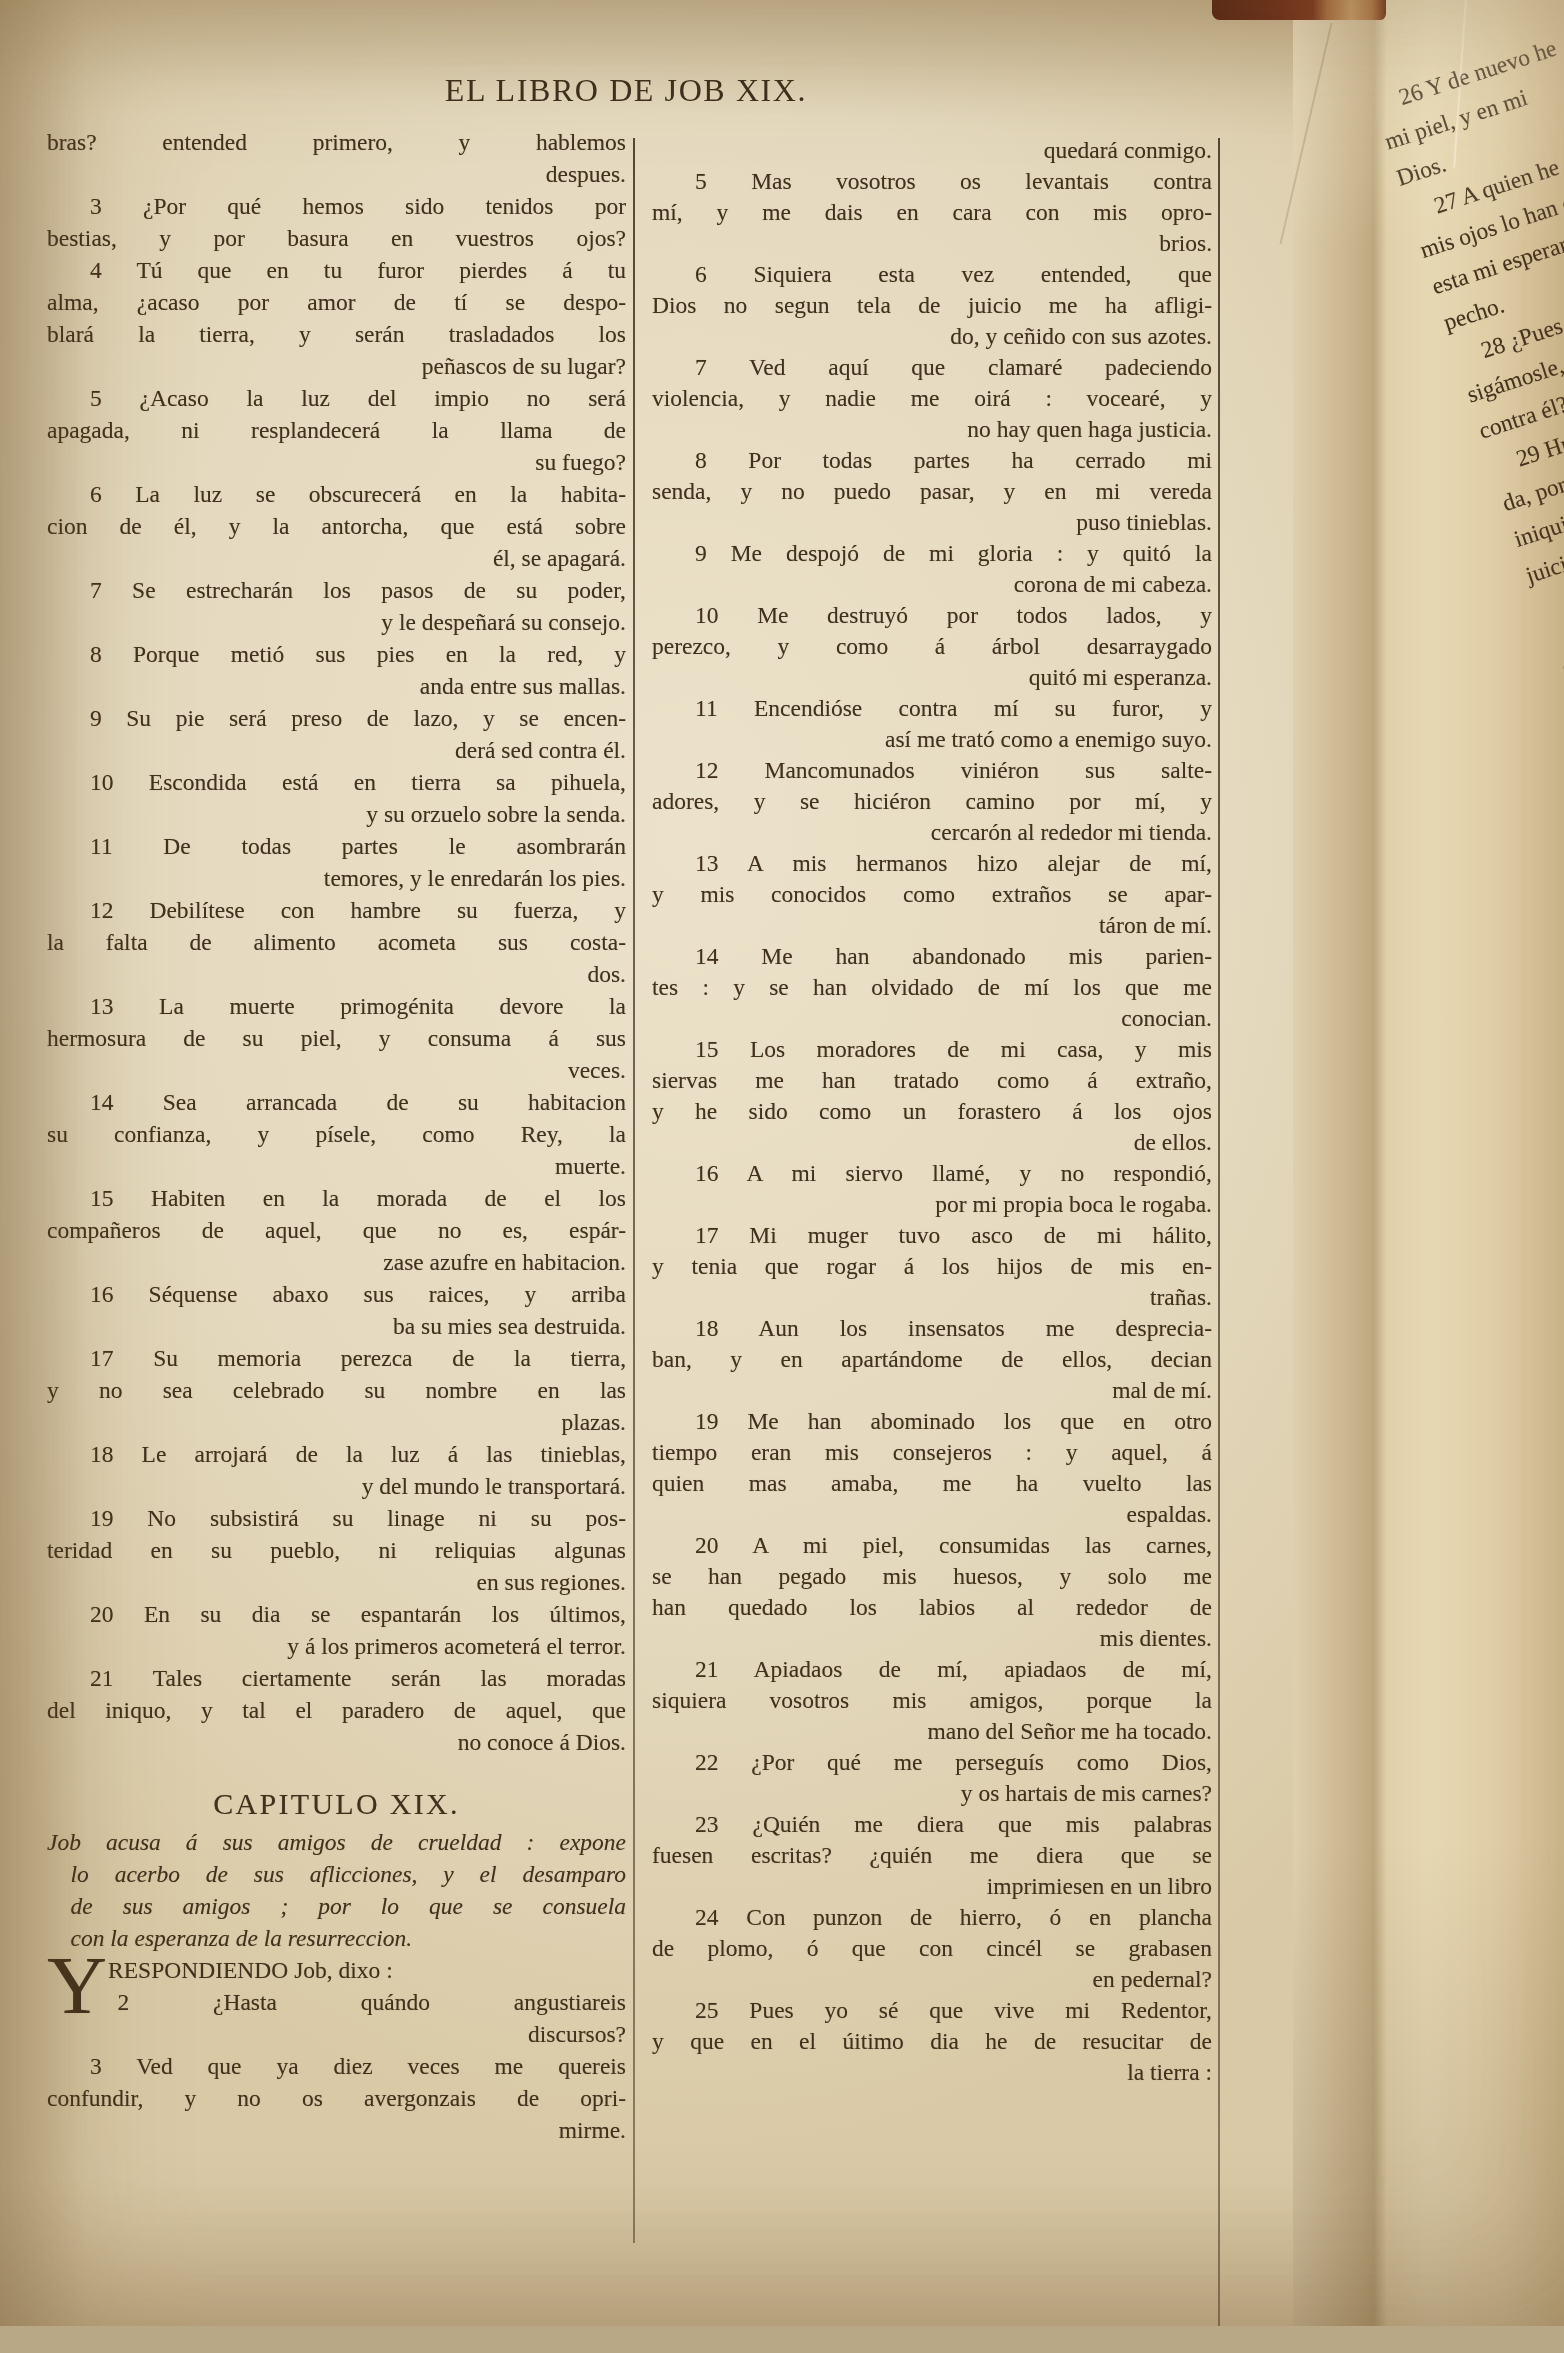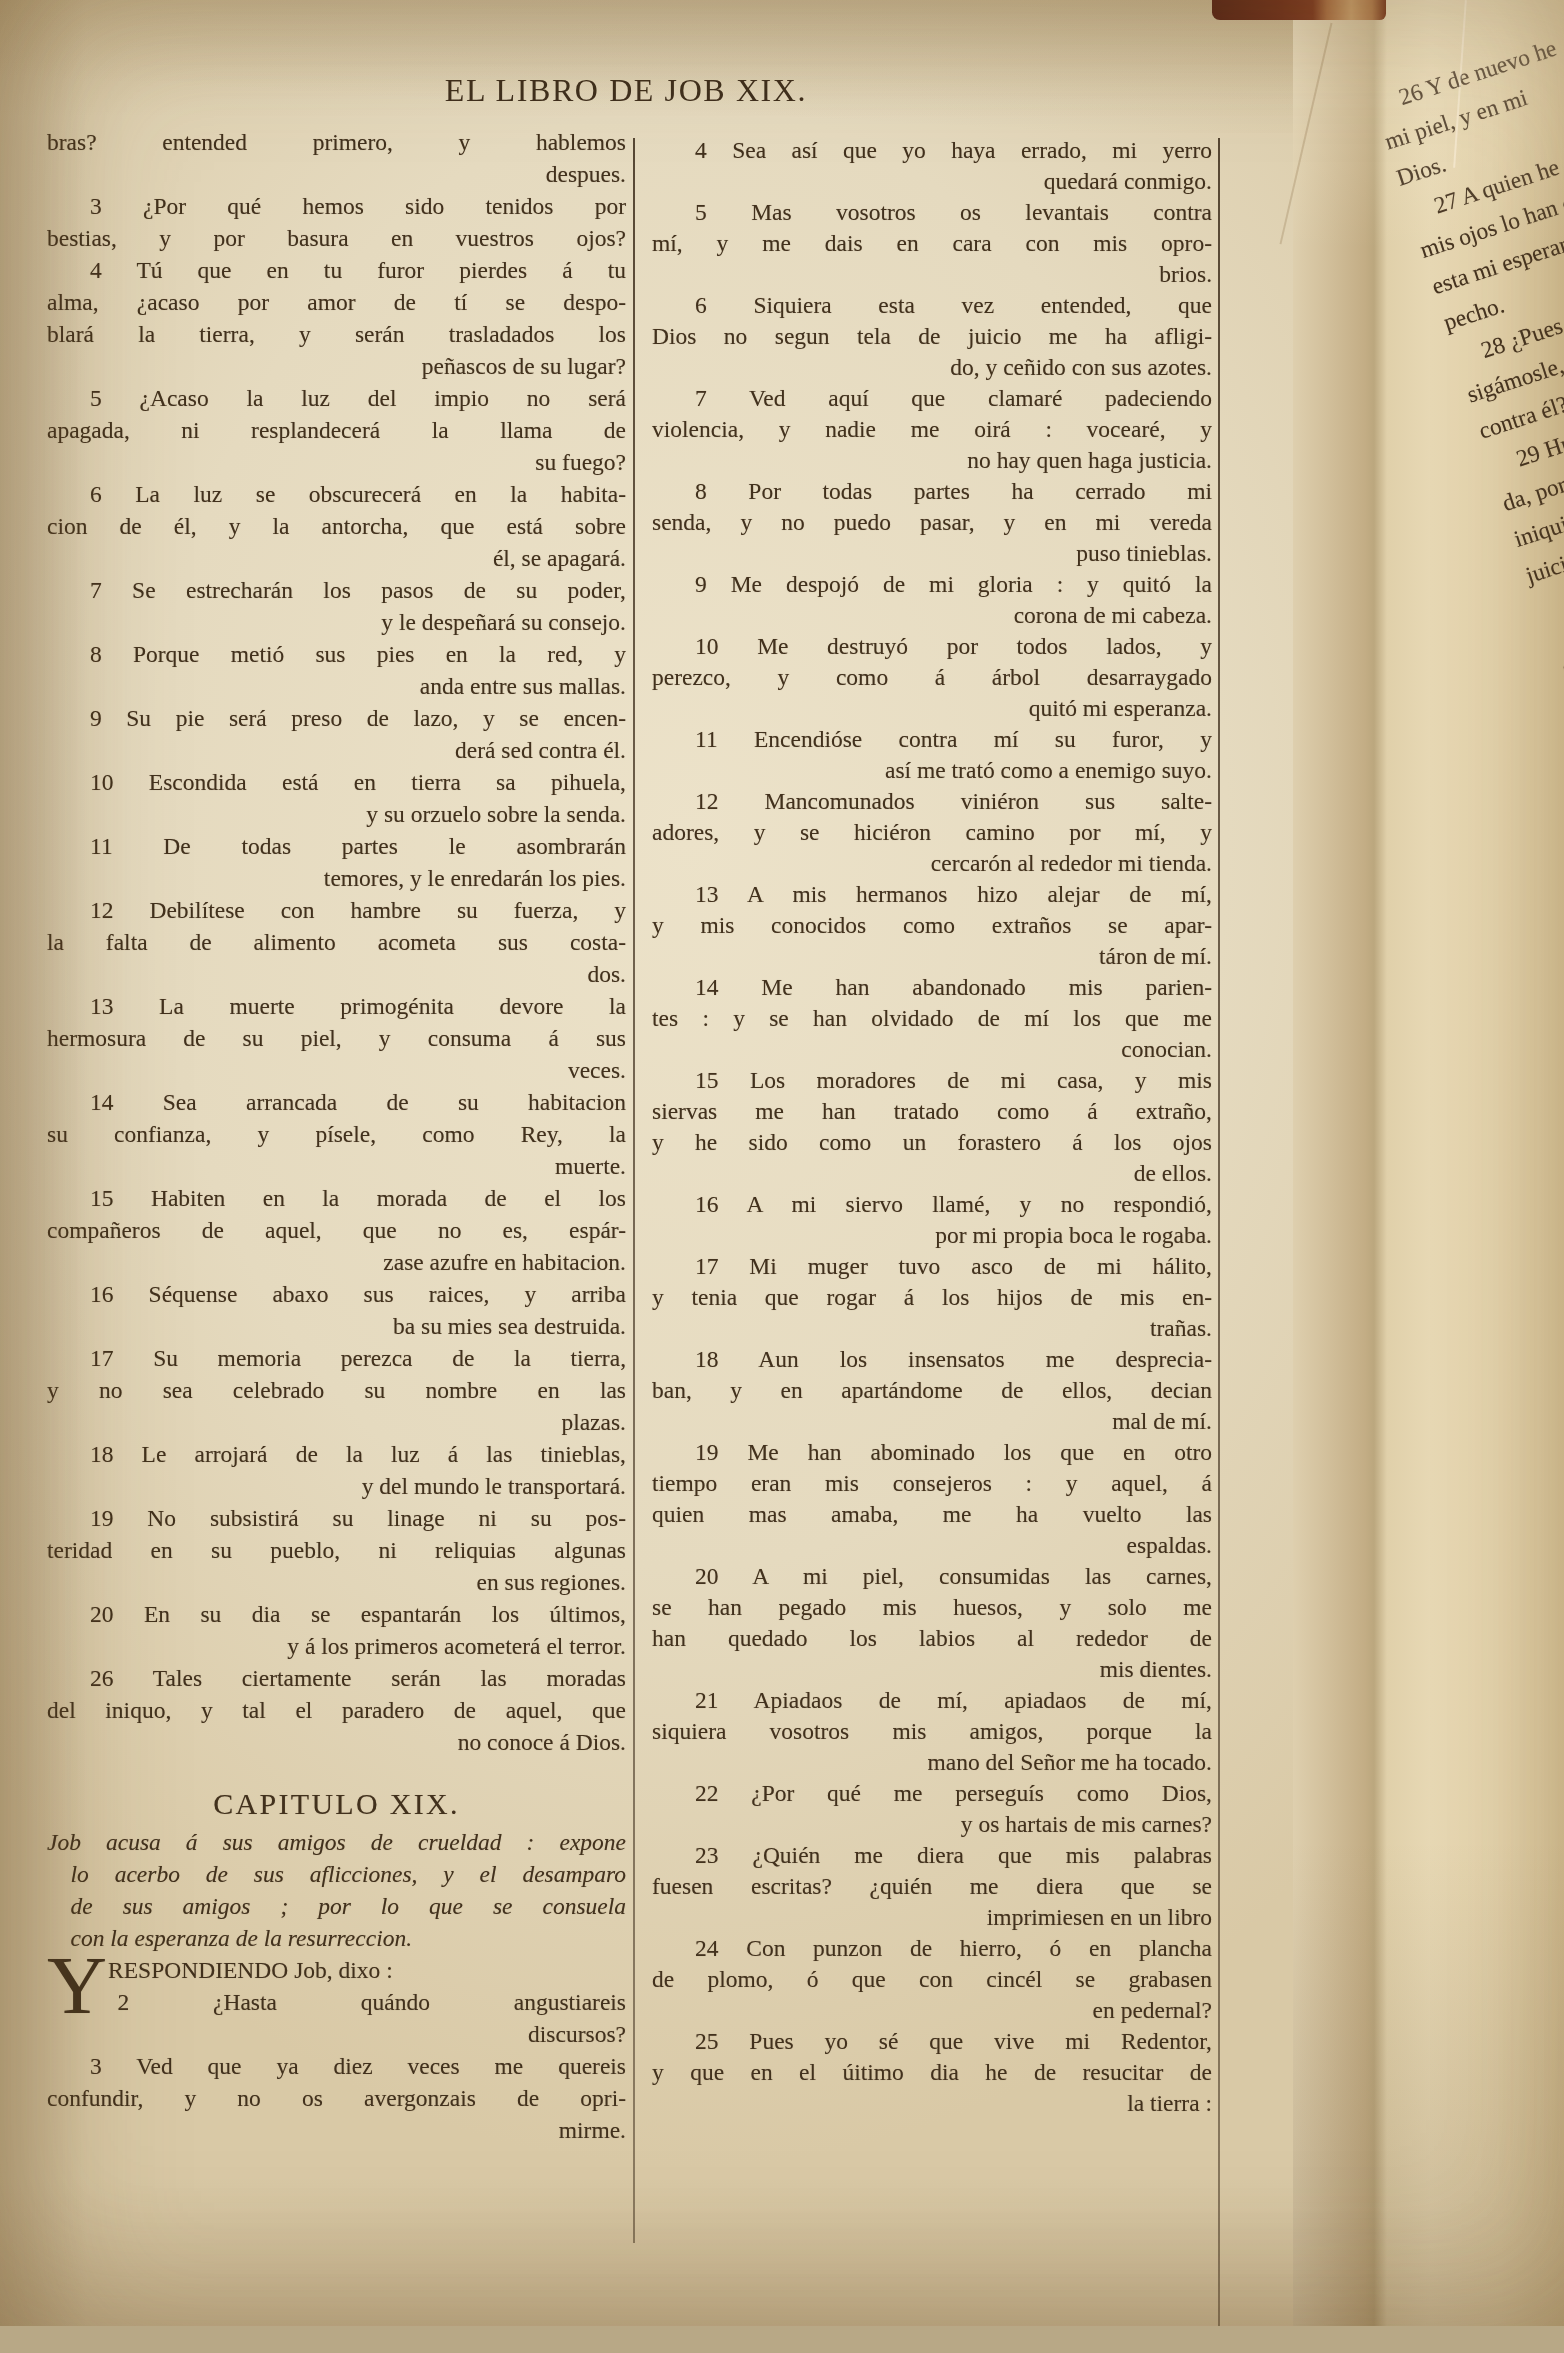--- a/index.html
+++ b/index.html
@@ -111,37 +111,36 @@
       <div class="s-v">17 Su memoria perezca de la tierra,</div>
       <div class="s-j">y no sea celebrado su nombre en las</div>
       <div class="s-e">plazas.</div>
       <div class="s-v">18 Le arrojará de la luz á las tinieblas,</div>
       <div class="s-e">y del mundo le transportará.</div>
       <div class="s-v">19 No subsistirá su linage ni su pos-</div>
       <div class="s-j">teridad en su pueblo, ni reliquias algunas</div>
       <div class="s-e">en sus regiones.</div>
       <div class="s-v">20 En su dia se espantarán los últimos,</div>
       <div class="s-e">y á los primeros acometerá el terror.</div>
-      <div class="s-v">26 Tales ciertamente serán las moradas</div>
+      <div class="s-v">21 Tales ciertamente serán las moradas</div>
       <div class="s-j">del iniquo, y tal el paradero de aquel, que</div>
       <div class="s-e">no conoce á Dios.</div>
       <div class="s-h">CAPITULO XIX.</div>
       <div class="s-i1">Job acusa á sus amigos de crueldad : expone</div>
       <div class="s-ii">lo acerbo de sus aflicciones, y el desamparo</div>
       <div class="s-ii">de sus amigos ; por lo que se consuela</div>
       <div class="s-ie">con la esperanza de la resurreccion.</div>
       <div class="s-r1"><span class="cap-r1">Y</span>RESPONDIENDO Job, dixo :</div>
       <div class="s-r2">2 ¿Hasta quándo angustiareis</div>
       <div class="s-e">discursos?</div>
       <div class="s-v">3 Ved que ya diez veces me quereis</div>
       <div class="s-j">confundir, y no os avergonzais de opri-</div>
       <div class="s-e">mirme.</div>
     </div>
   <div class="col col-mid" id="col-mid">
-      <div class="s-v">4 Sea así que yo haya errado, mi yerro</div>
       <div class="s-e">quedará conmigo.</div>
       <div class="s-v">5 Mas vosotros os levantais contra</div>
       <div class="s-j">mí, y me dais en cara con mis opro-</div>
       <div class="s-e">brios.</div>
       <div class="s-v">6 Siquiera esta vez entended, que</div>
       <div class="s-j">Dios no segun tela de juicio me ha afligi-</div>
       <div class="s-e">do, y ceñido con sus azotes.</div>
       <div class="s-v">7 Ved aquí que clamaré padeciendo</div>
       <div class="s-j">violencia, y nadie me oirá : vocearé, y</div>
       <div class="s-e">no hay quen haga justicia.</div>

